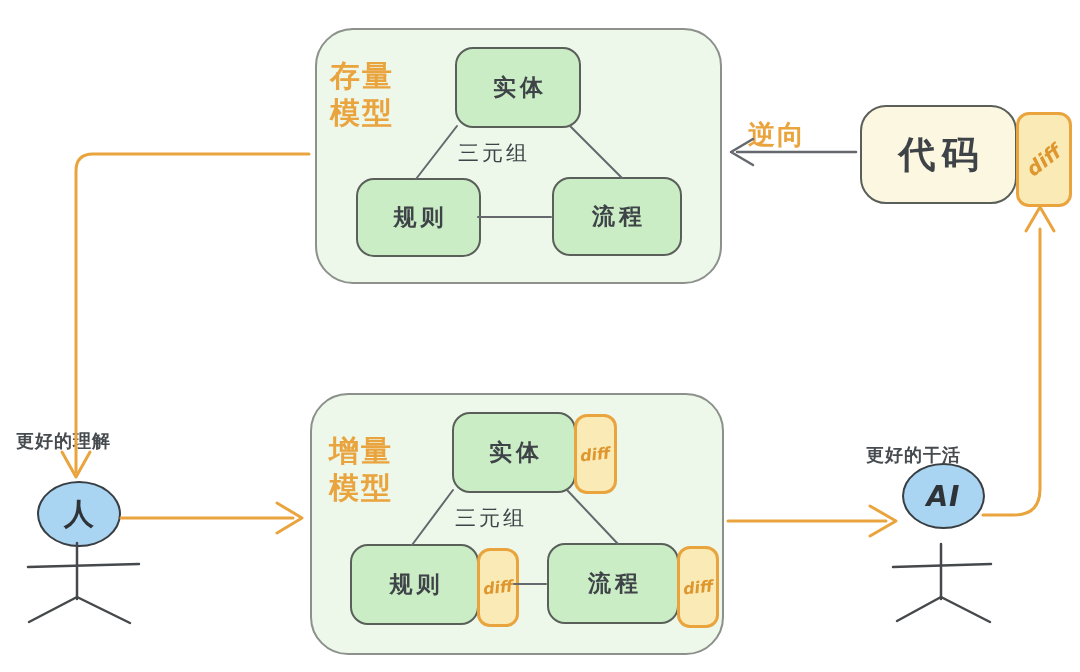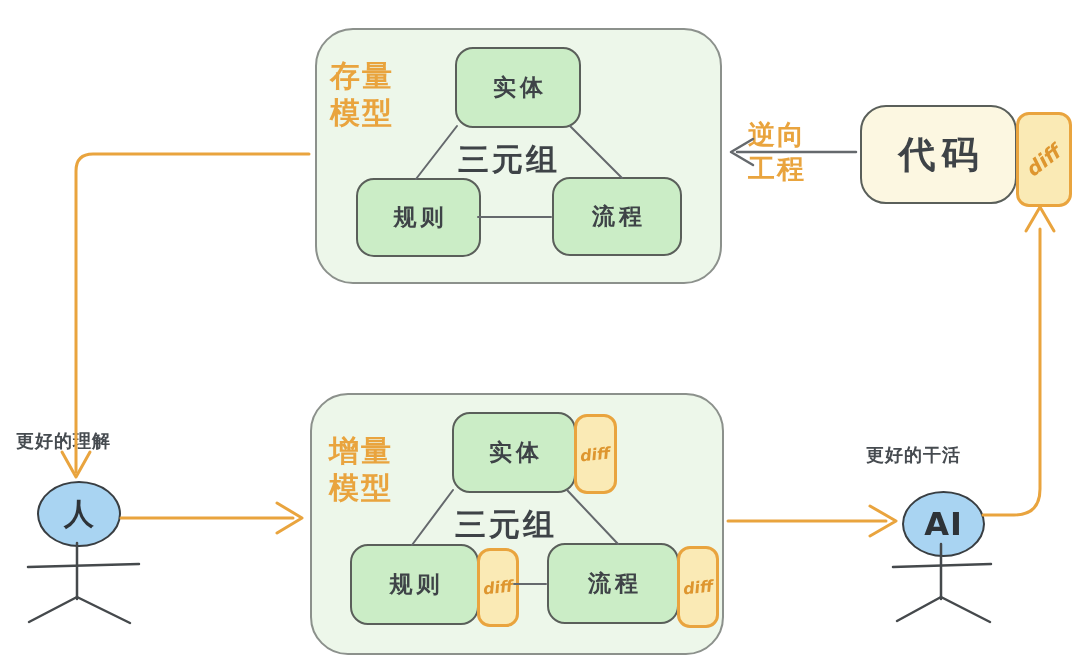--- a/index.html
+++ b/index.html
@@ -19,21 +19,21 @@
     border:2.5px solid var(--node_border); border-radius:18px;
     display:flex; align-items:center; justify-content:center;
     font-size:23px; font-weight:bold; color:var(--ink);
     letter-spacing:4px; text-indent:4px; z-index:3;
   }
   .model-title {
     position:absolute; color:var(--orange); font-weight:bold;
     font-size:30px; line-height:37px; letter-spacing:2px; z-index:4;
   }
   .center-label {
-    position:absolute; font-size:31px; font-weight:bold; color:var(--ink);
+    position:absolute; font-size:21px; font-weight:normal; color:var(--ink);
     letter-spacing:3px; z-index:4;
   }
   .code-box {
     position:absolute; left:860px; top:105px; width:153px; height:95px;
     background:var(--cream); border:2.5px solid var(--node_border);
     border-radius:26px; display:flex; align-items:center; justify-content:center;
     font-size:37px; font-weight:bold; color:var(--ink);
     letter-spacing:6px; text-indent:6px; z-index:3;
   }
   .diff-tag {
@@ -51,21 +51,21 @@
     position:absolute; font-size:18px; font-weight:bold; color:var(--caption);
     letter-spacing:1px; z-index:4;
   }
   .head {
     position:absolute; background:var(--head_blue);
     border:2.5px solid #393E42; border-radius:50%;
     display:flex; align-items:center; justify-content:center;
     font-weight:bold; color:#2E3338; z-index:3;
   }
   #human-head { left:37px; top:481px; width:80px; height:62px; font-size:30px; }
-  #ai-head { left:902px; top:491px; width:79px; height:62px; font-size:32px; letter-spacing:1px; }
+  #ai-head { left:902px; top:463px; width:79px; height:62px; font-size:28px; font-style:italic; letter-spacing:1px; }
   .rev-label {
     position:absolute; left:748px; top:118px; width:88px; text-align:left;
     color:var(--orange); font-weight:bold; font-size:27px; line-height:34px;
     letter-spacing:2px; z-index:4;
   }
   #wires { position:absolute; left:0; top:0; z-index:6; pointer-events:none; }
 </style>
 </head>
 <body>
 
@@ -76,21 +76,20 @@
     <div>存量</div>
     <div>模型</div>
   </div>
   <div class="node" style="left:455px;top:47px;width:122px;height:77px;">实体</div>
   <div class="node" style="left:356px;top:178px;width:121px;height:75px;">规则</div>
   <div class="node" style="left:552px;top:177px;width:126px;height:75px;">流程</div>
   <div class="center-label" style="left:458px;top:139px;">三元组</div>
 
   <div class="rev-label">
     <div>逆向</div>
-    <div>工程</div>
   </div>
 
   <div class="code-box">代码</div>
   <div class="diff-tag" id="code-diff">
     <span>diff</span>
   </div>
 
   <div class="bigbox" style="left:310px;top:393px;width:410px;height:258px;"></div>
   <div class="model-title" style="left:329px;top:432px;">
     <div>增量</div>

